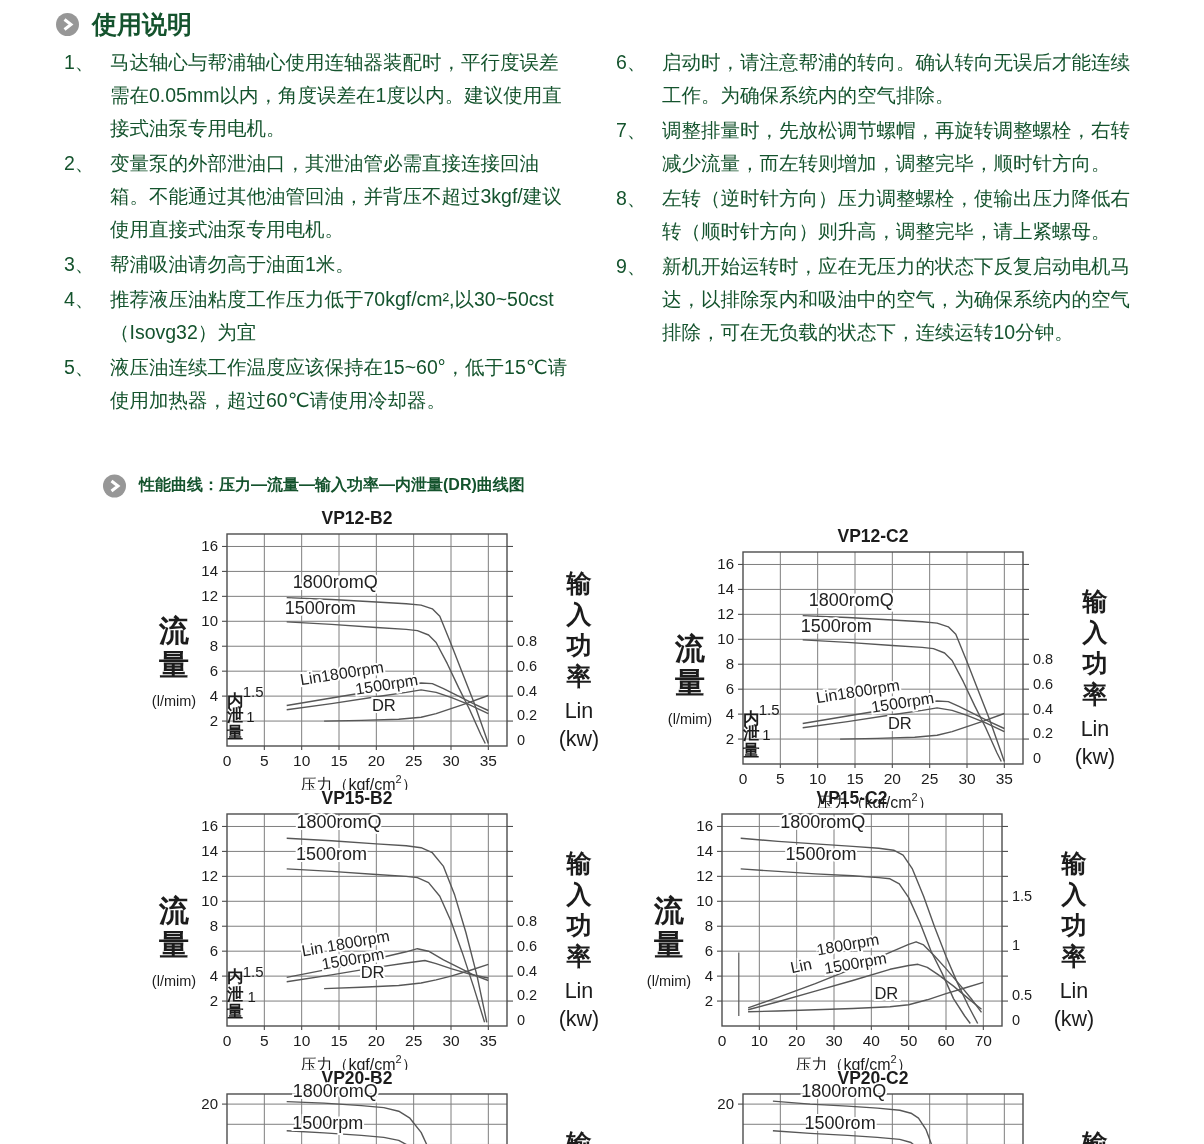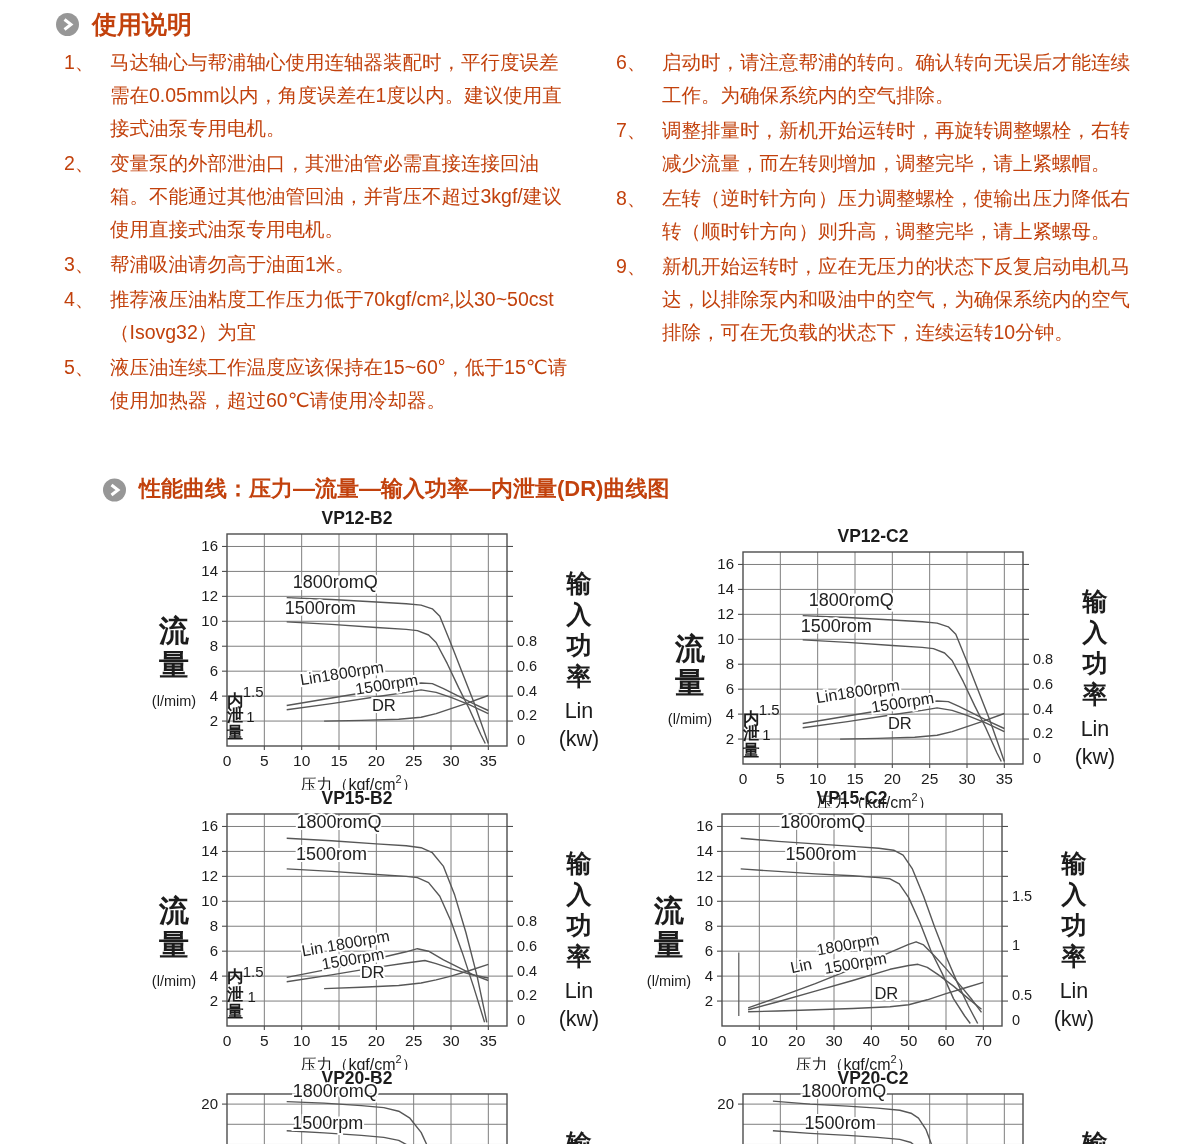--- a/index.html
+++ b/index.html
@@ -1,20 +1,20 @@
 <!DOCTYPE html>
 <html><head>
 <meta charset="utf-8">
 <style>
   html,body{margin:0;padding:0;background:#fff;}
   .page{position:relative;width:1204px;height:1144px;background:#fff;overflow:hidden;
-        font-family:"Liberation Sans","DejaVu Sans",sans-serif;color:#c2410c;}
+        font-family:"Liberation Sans","DejaVu Sans",sans-serif;color:#14532d;}
   .sec-head{position:absolute;display:flex;align-items:center;gap:13px;font-weight:700;}
   #usage-head{left:56px;top:8px;font-size:25px;}
-  #curves-head{left:103px;top:474px;font-size:22px;}
+  #curves-head{left:103px;top:474px;font-size:16px;}
   .bullet{width:23px;height:23px;flex:none;display:inline-flex;}
   .col{position:absolute;top:46px;font-size:19.5px;line-height:33px;}
   #col-left{left:64px;width:508px;}
   #col-right{left:616px;width:514px;}
   .item{display:flex;margin-bottom:2px;}
   .num{width:34px;flex:none;}
   .txt{flex:1;margin-left:12px;}
   #charts{position:absolute;left:0;top:0;width:1097px;height:1144px;}
   .chart{position:absolute;}
   svg text{font-family:"Liberation Sans","DejaVu Sans",sans-serif;fill:#1c1c1c;}
@@ -57,21 +57,21 @@
         <span class="txt">液压油连续工作温度应该保持在15~60°，低于15℃请使用加热器，超过60℃请使用冷却器。</span>
       </div>
     </div>
   <div class="col" id="col-right">
       <div class="item">
         <span class="num">6、</span>
         <span class="txt">启动时，请注意帮浦的转向。确认转向无误后才能连续工作。为确保系统内的空气排除。</span>
       </div>
       <div class="item">
         <span class="num">7、</span>
-        <span class="txt">调整排量时，新机开始运转时，再旋转调整螺栓，右转减少流量，而左转则增加，调整完毕，请上紧螺帽。</span>
+        <span class="txt">调整排量时，先放松调节螺帽，再旋转调整螺栓，右转减少流量，而左转则增加，调整完毕，顺时针方向。</span>
       </div>
       <div class="item">
         <span class="num">8、</span>
         <span class="txt">左转（逆时针方向）压力调整螺栓，使输出压力降低右转（顺时针方向）则升高，调整完毕，请上紧螺母。</span>
       </div>
       <div class="item">
         <span class="num">9、</span>
         <span class="txt">新机开始运转时，应在无压力的状态下反复启动电机马达，以排除泵内和吸油中的空气，为确保系统内的空气排除，可在无负载的状态下，连续运转10分钟。</span>
       </div>
     </div>

